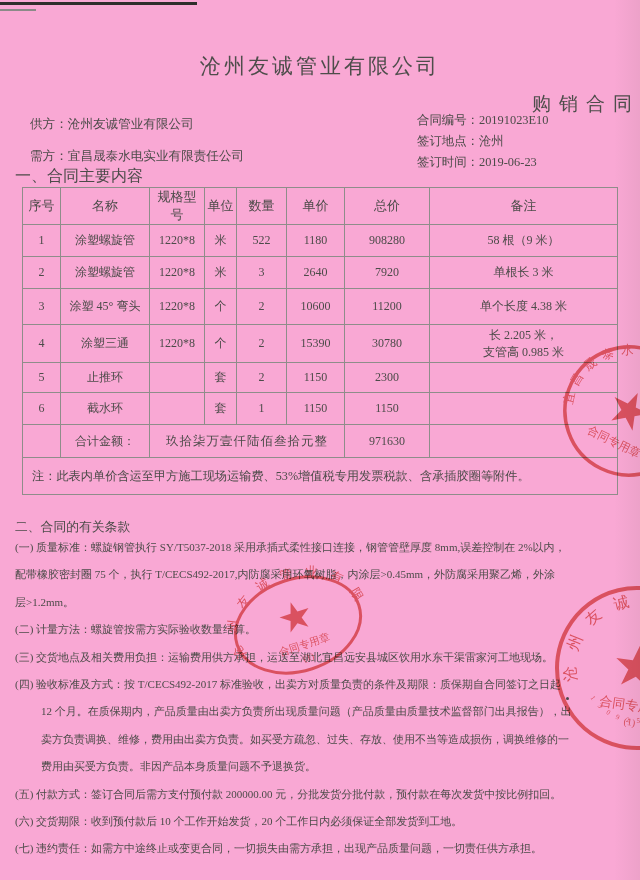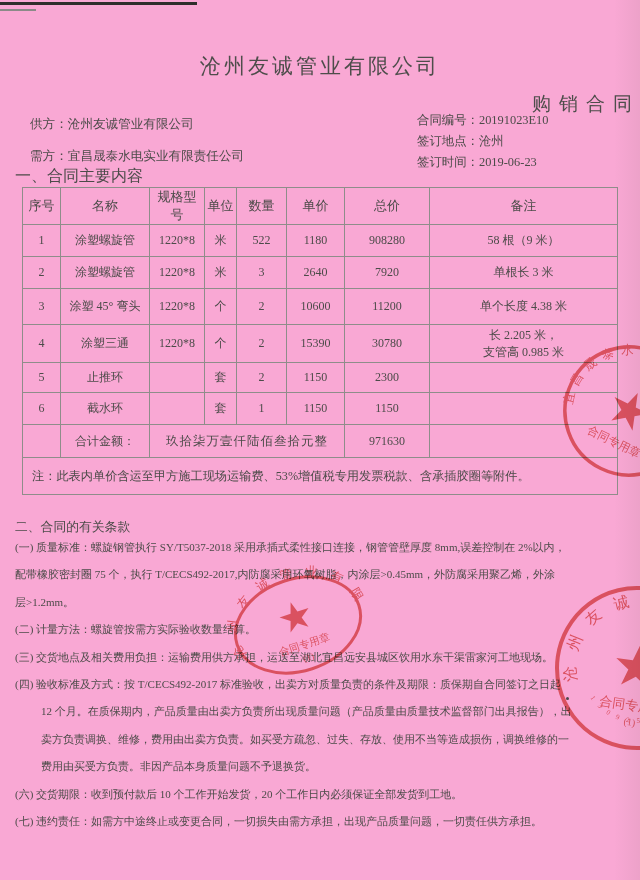--- a/index.html
+++ b/index.html
@@ -177,20 +177,21 @@
   <div class="abs terms">
     <div class="tline">(一) 质量标准：螺旋钢管执行 SY/T5037-2018 采用承插式柔性接口连接，钢管管壁厚度 8mm,误差控制在 2%以内，</div>
     <div class="tline">配带橡胶密封圈 75 个，执行 T/CECS492-2017,内防腐采用环氧树脂，内涂层&gt;0.45mm，外防腐采用聚乙烯，外涂</div>
     <div class="tline">层&gt;1.2mm。</div>
     <div class="tline">(二) 计量方法：螺旋管按需方实际验收数量结算。</div>
     <div class="tline">(三) 交货地点及相关费用负担：运输费用供方承担，运送至湖北宜昌远安县城区饮用水东干渠雷家河工地现场。</div>
     <div class="tline">(四) 验收标准及方式：按 T/CECS492-2017 标准验收，出卖方对质量负责的条件及期限：质保期自合同签订之日起</div>
     <div class="tline ind">12 个月。在质保期内，产品质量由出卖方负责所出现质量问题（产品质量由质量技术监督部门出具报告），出</div>
     <div class="tline ind">卖方负责调换、维修，费用由出卖方负责。如买受方疏忽、过失、存放、使用不当等造成损伤，调换维修的一</div>
     <div class="tline ind">费用由买受方负责。非因产品本身质量问题不予退换货。</div>
+    <div class="tline">(五) 付款方式：签订合同后需方支付预付款 200000.00 元，分批发货分批付款，预付款在每次发货中按比例扣回。</div>
     <div class="tline">(六) 交货期限：收到预付款后 10 个工作开始发货，20 个工作日内必须保证全部发货到工地。</div>
     <div class="tline">(七) 违约责任：如需方中途终止或变更合同，一切损失由需方承担，出现产品质量问题，一切责任供方承担。</div>
   </div>
 
   <svg class="stamp" style="left:529px;top:311px" width="200" height="200" viewBox="-100 -100 200 200">
     <g transform="rotate(26)">
       <circle class="ring" r="64" stroke-width="3.5"></circle>
       <path id="arcA" d="M -53.6,19.5 A 57,57 0 1 1 53.6,19.5" fill="none"></path>
       <text font-size="12.5" textLength="258" lengthAdjust="spacing">
         <textPath href="#arcA">宜昌晟泰水电实业有限责任公司</textPath>

